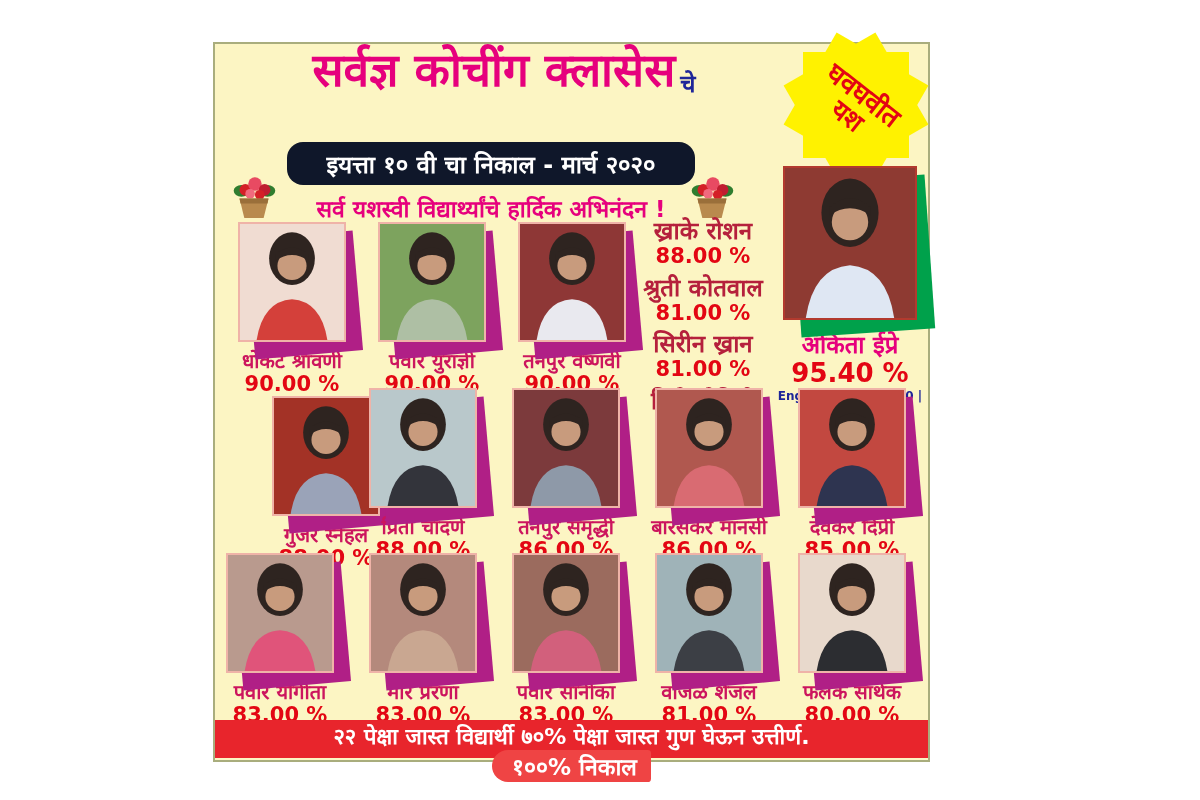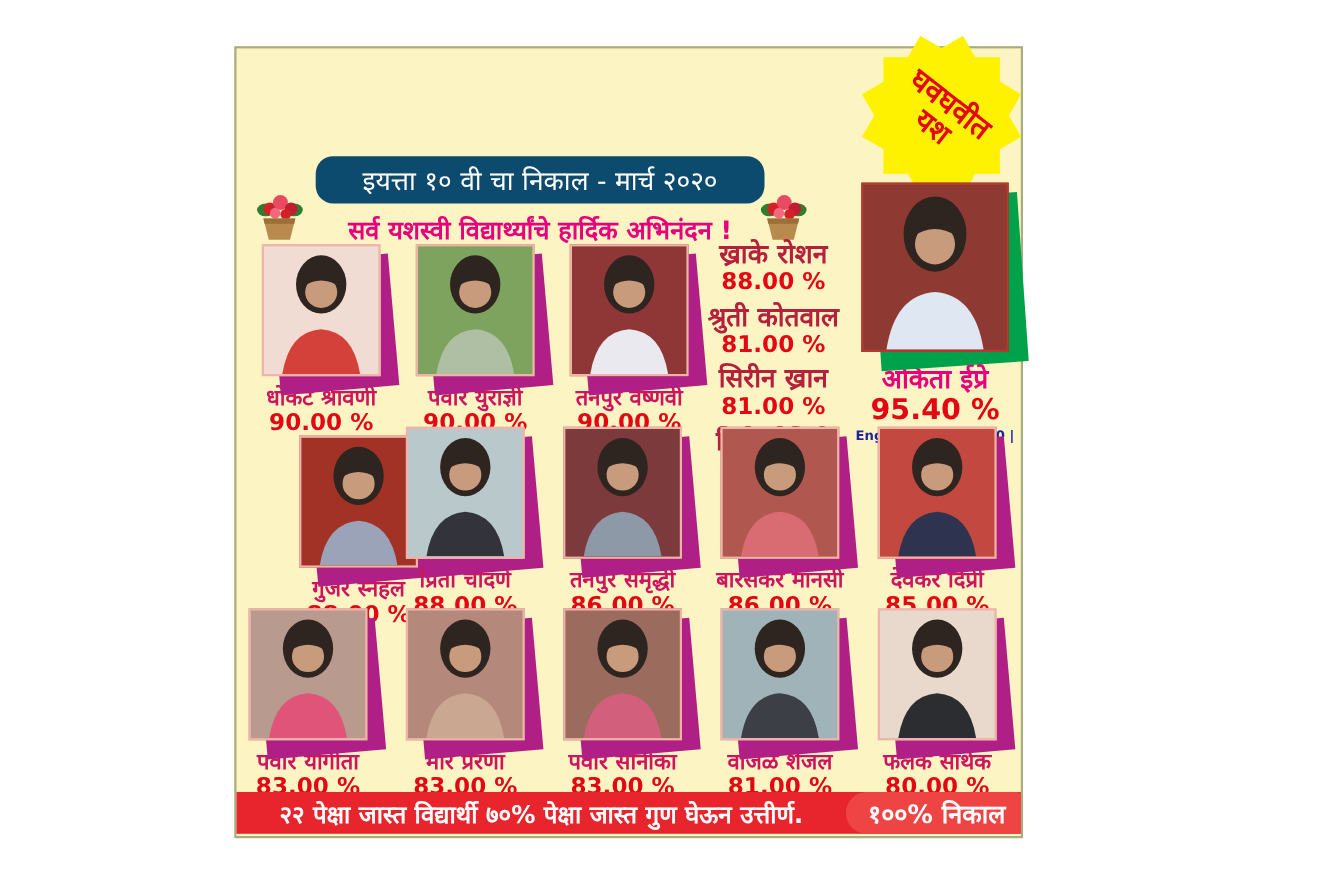--- a/index.html
+++ b/index.html
@@ -10,22 +10,22 @@
   .poster{
     position:absolute;left:213px;top:42px;width:717px;height:720px;
     background:#fcf5c3;border:2px solid #a9ad7d;box-sizing:border-box;
   }
   
   .title-wrap{position:absolute;top:0px;left:0;width:578px;text-align:center;white-space:nowrap;}
   .title{font-size:46px;font-weight:bold;color:#e6007d;line-height:1.15;}
   .title-suffix{font-size:24px;font-weight:bold;color:#1e2699;vertical-align:-6px;}
   .address{position:absolute;top:64px;left:0;width:578px;text-align:center;
     font-size:22px;font-weight:bold;color:#1e2699;}
-  .result-banner{position:absolute;top:98px;left:72px;width:408px;background:#0c4a6e;
-    color:#fff;font-size:24px;font-weight:normal;text-align:center;border-radius:16px;
+  .result-banner{position:absolute;top:98px;left:72px;width:408px;background:#0f172a;
+    color:#fff;font-size:24px;font-weight:bold;text-align:center;border-radius:16px;
     padding:5px 0;box-sizing:border-box;}
   .congrats{position:absolute;top:148px;left:52px;width:448px;text-align:center;
     font-size:23px;font-weight:bold;color:#e6007d;}
   .flower{position:absolute;width:58px;height:62px;}
   .flower-left{left:10px;top:114px;}
   .flower-right{left:468px;top:114px;}
   
   .burst{position:absolute;top:-14px;right:-4px;width:152px;height:150px;}
   .burst .sq{position:absolute;left:23px;top:22px;width:106px;height:106px;background:#fff200;}
   .burst .sq.r30{transform:rotate(30deg);}
@@ -52,21 +52,21 @@
   
   .featured{position:absolute;left:558px;top:122px;width:154px;text-align:center;}
   .featured .photo-wrap{width:134px;height:154px;}
   .featured .photo-shadow{background:#00a14b;left:13px;top:13px;transform:rotate(-4deg);}
   .featured .photo{border:2px solid #b23a2e;}
   .featured-name{margin-top:13px;font-size:24px;font-weight:bold;color:#e6007d;line-height:1.05;}
   .featured-pct{font-size:26px;font-weight:bold;color:#e30613;line-height:1.2;}
   .featured-subj{font-size:12px;font-weight:bold;color:#1e2699;line-height:1.3;}
   
   .footer{position:absolute;left:0;right:0;bottom:2px;height:38px;background:#e8252c;
-    display:flex;align-items:center;}
+    display:flex;align-items:center;flex-direction:column;}
   .footer-text{flex:1;color:#fff;font-size:22px;font-weight:bold;text-align:center;
     white-space:nowrap;}
   .footer-badge{background:#ef4444;color:#fff;font-size:23px;font-weight:bold;
     border-radius:19px 4px 4px 19px;height:100%;display:flex;align-items:center;
     padding:0 14px 0 20px;box-sizing:border-box;white-space:nowrap;}
 </style>
 </head>
 <body>
 
 <div class="poster">
@@ -74,20 +74,24 @@
   <div class="burst">
     <div class="sq"></div>
     <div class="sq r30"></div>
     <div class="sq r60"></div>
     <div class="burst-text">
       <span class="l1">घवघवीत</span>
       <span class="l2">यश</span>
     </div>
   </div>
 
+  <div class="title-wrap">
+    <span class="title">सर्वज्ञ कोचींग क्लासेस</span>
+    <span class="title-suffix">चे</span>
+  </div>
   <div class="result-banner">इयत्ता १० वी चा निकाल - मार्च २०२०</div>
 
   <div class="flower flower-left">
     <svg viewBox="0 0 60 64">
       <path d="M23 40 Q30 4 39 40" stroke="#c9a05e" stroke-width="3" fill="none"></path>
       <ellipse cx="17" cy="34" rx="8" ry="6" fill="#2f7d2f"></ellipse>
       <ellipse cx="44" cy="34" rx="8" ry="6" fill="#2f7d2f"></ellipse>
       <circle cx="21" cy="33" r="6" fill="#d42027"></circle>
       <circle cx="31" cy="27" r="7" fill="#e84a62"></circle>
       <circle cx="41" cy="33" r="6" fill="#c01d30"></circle>

